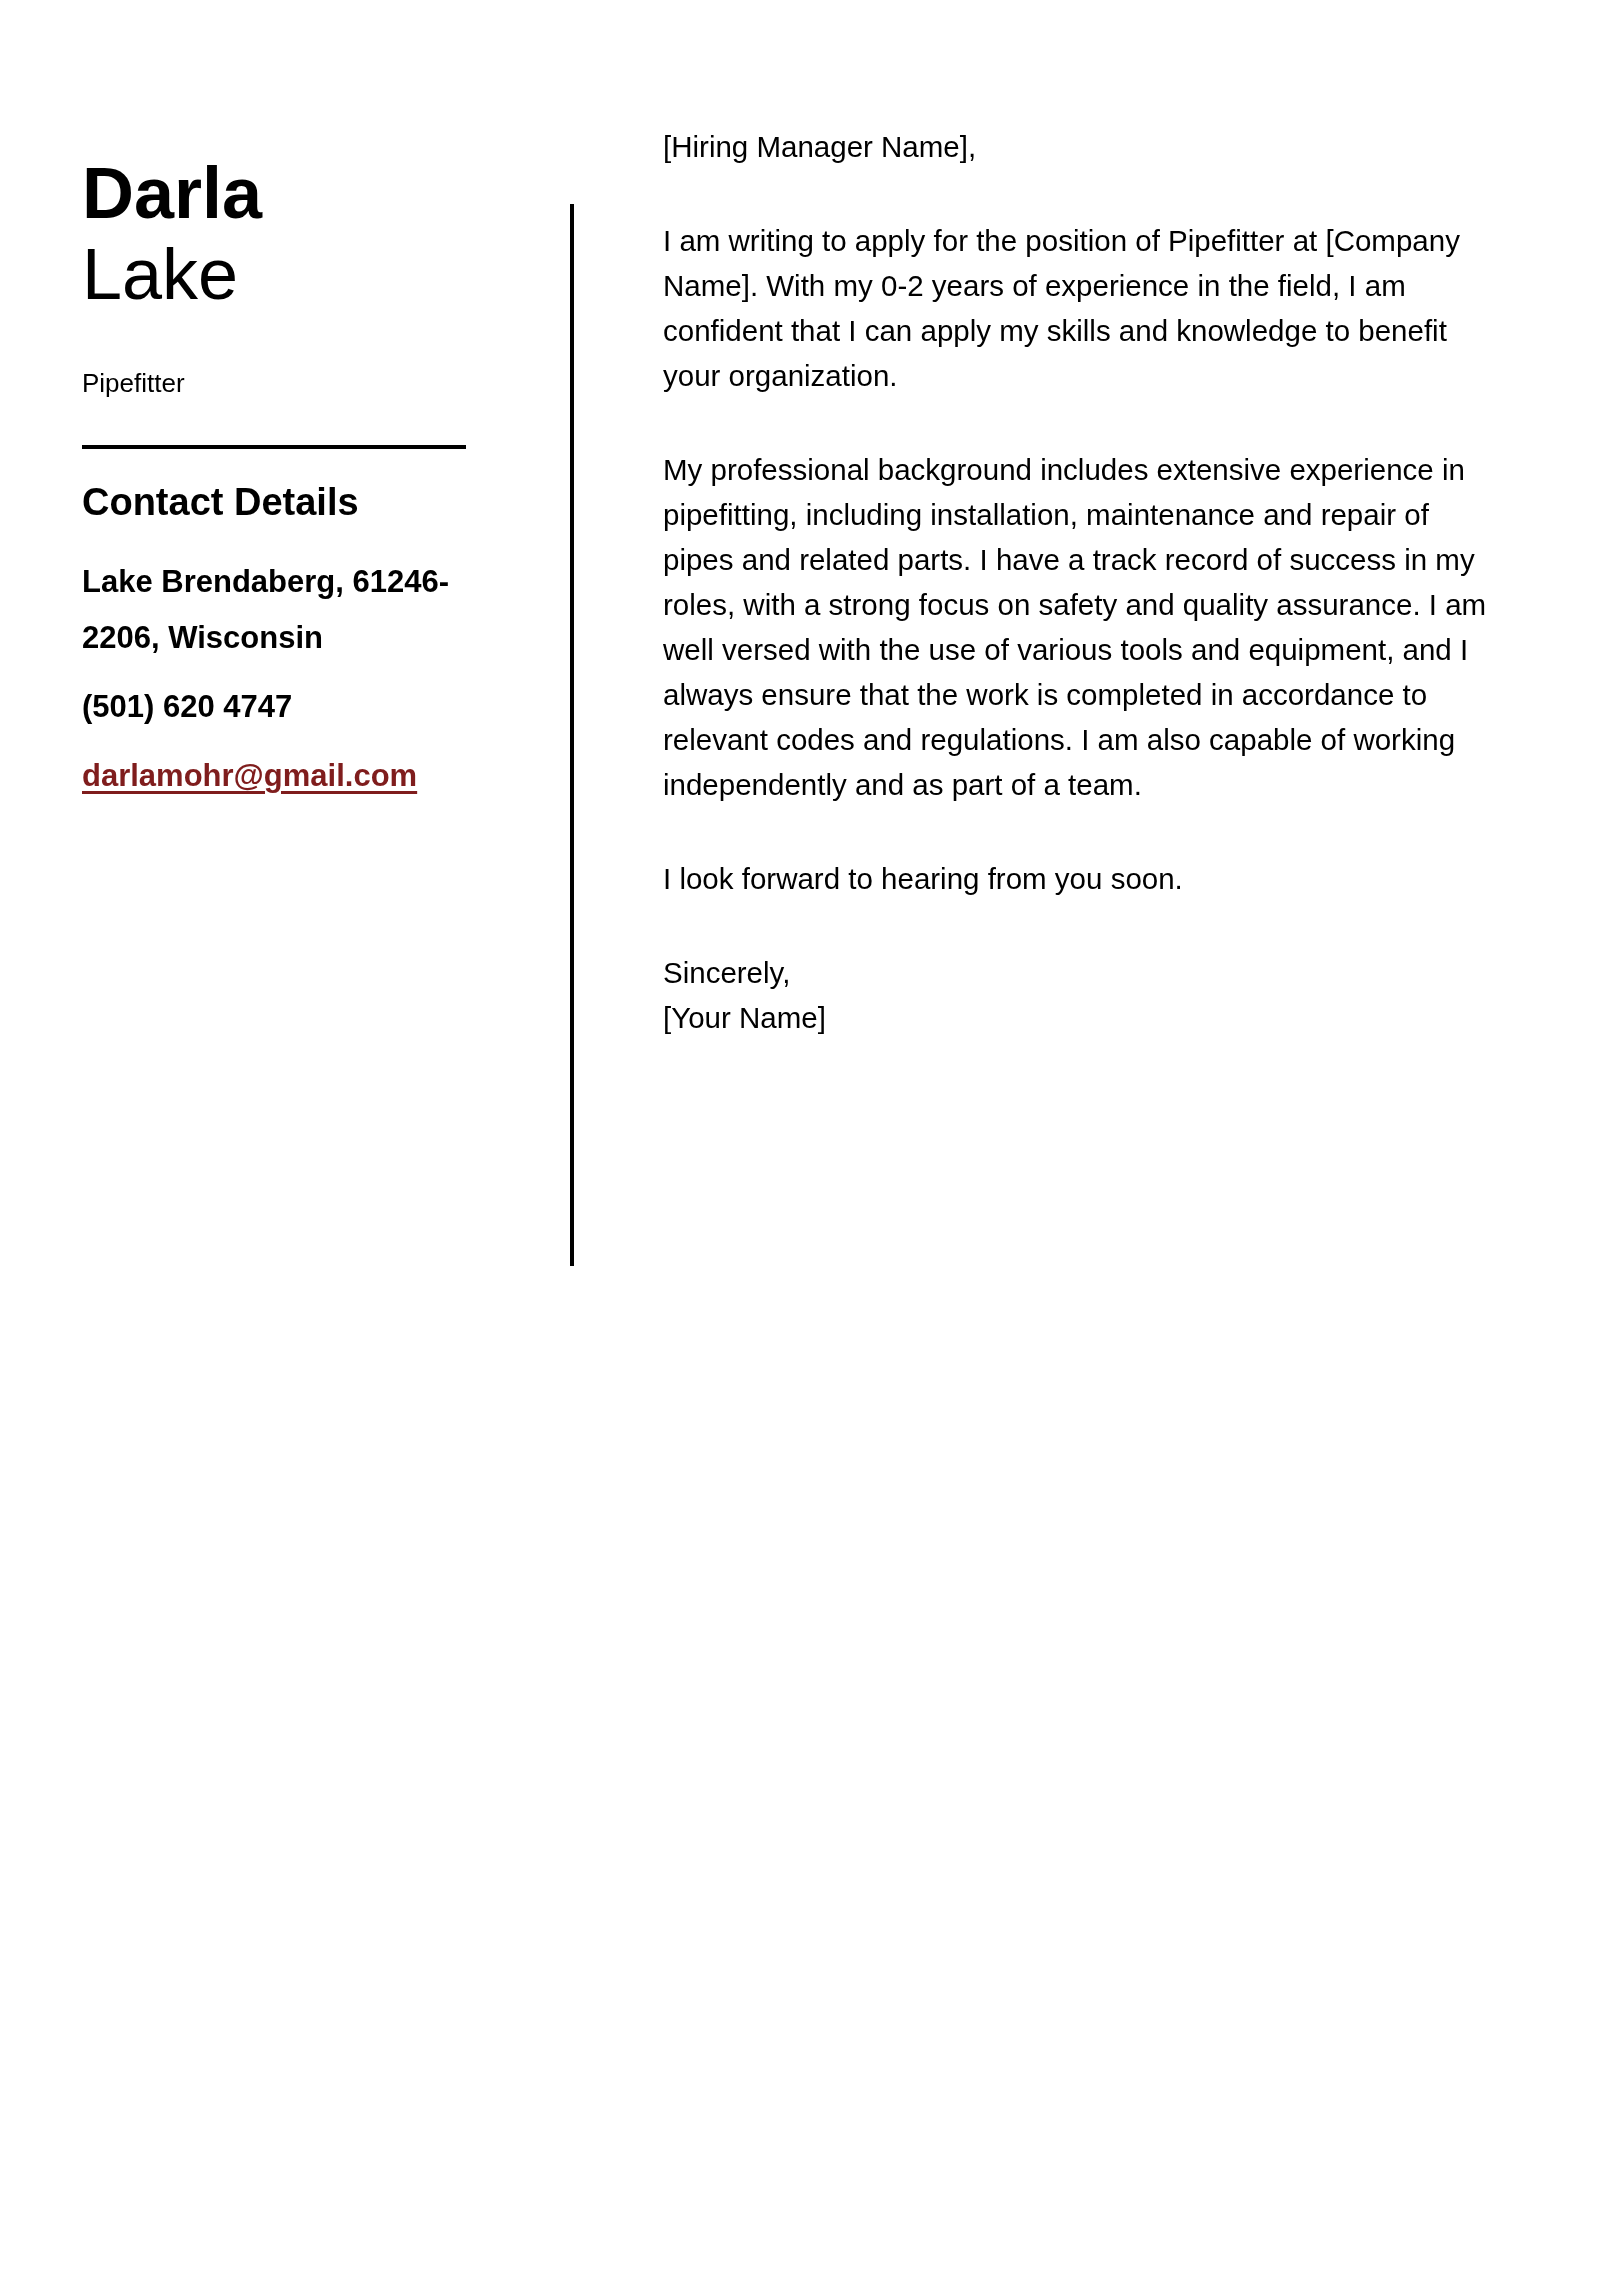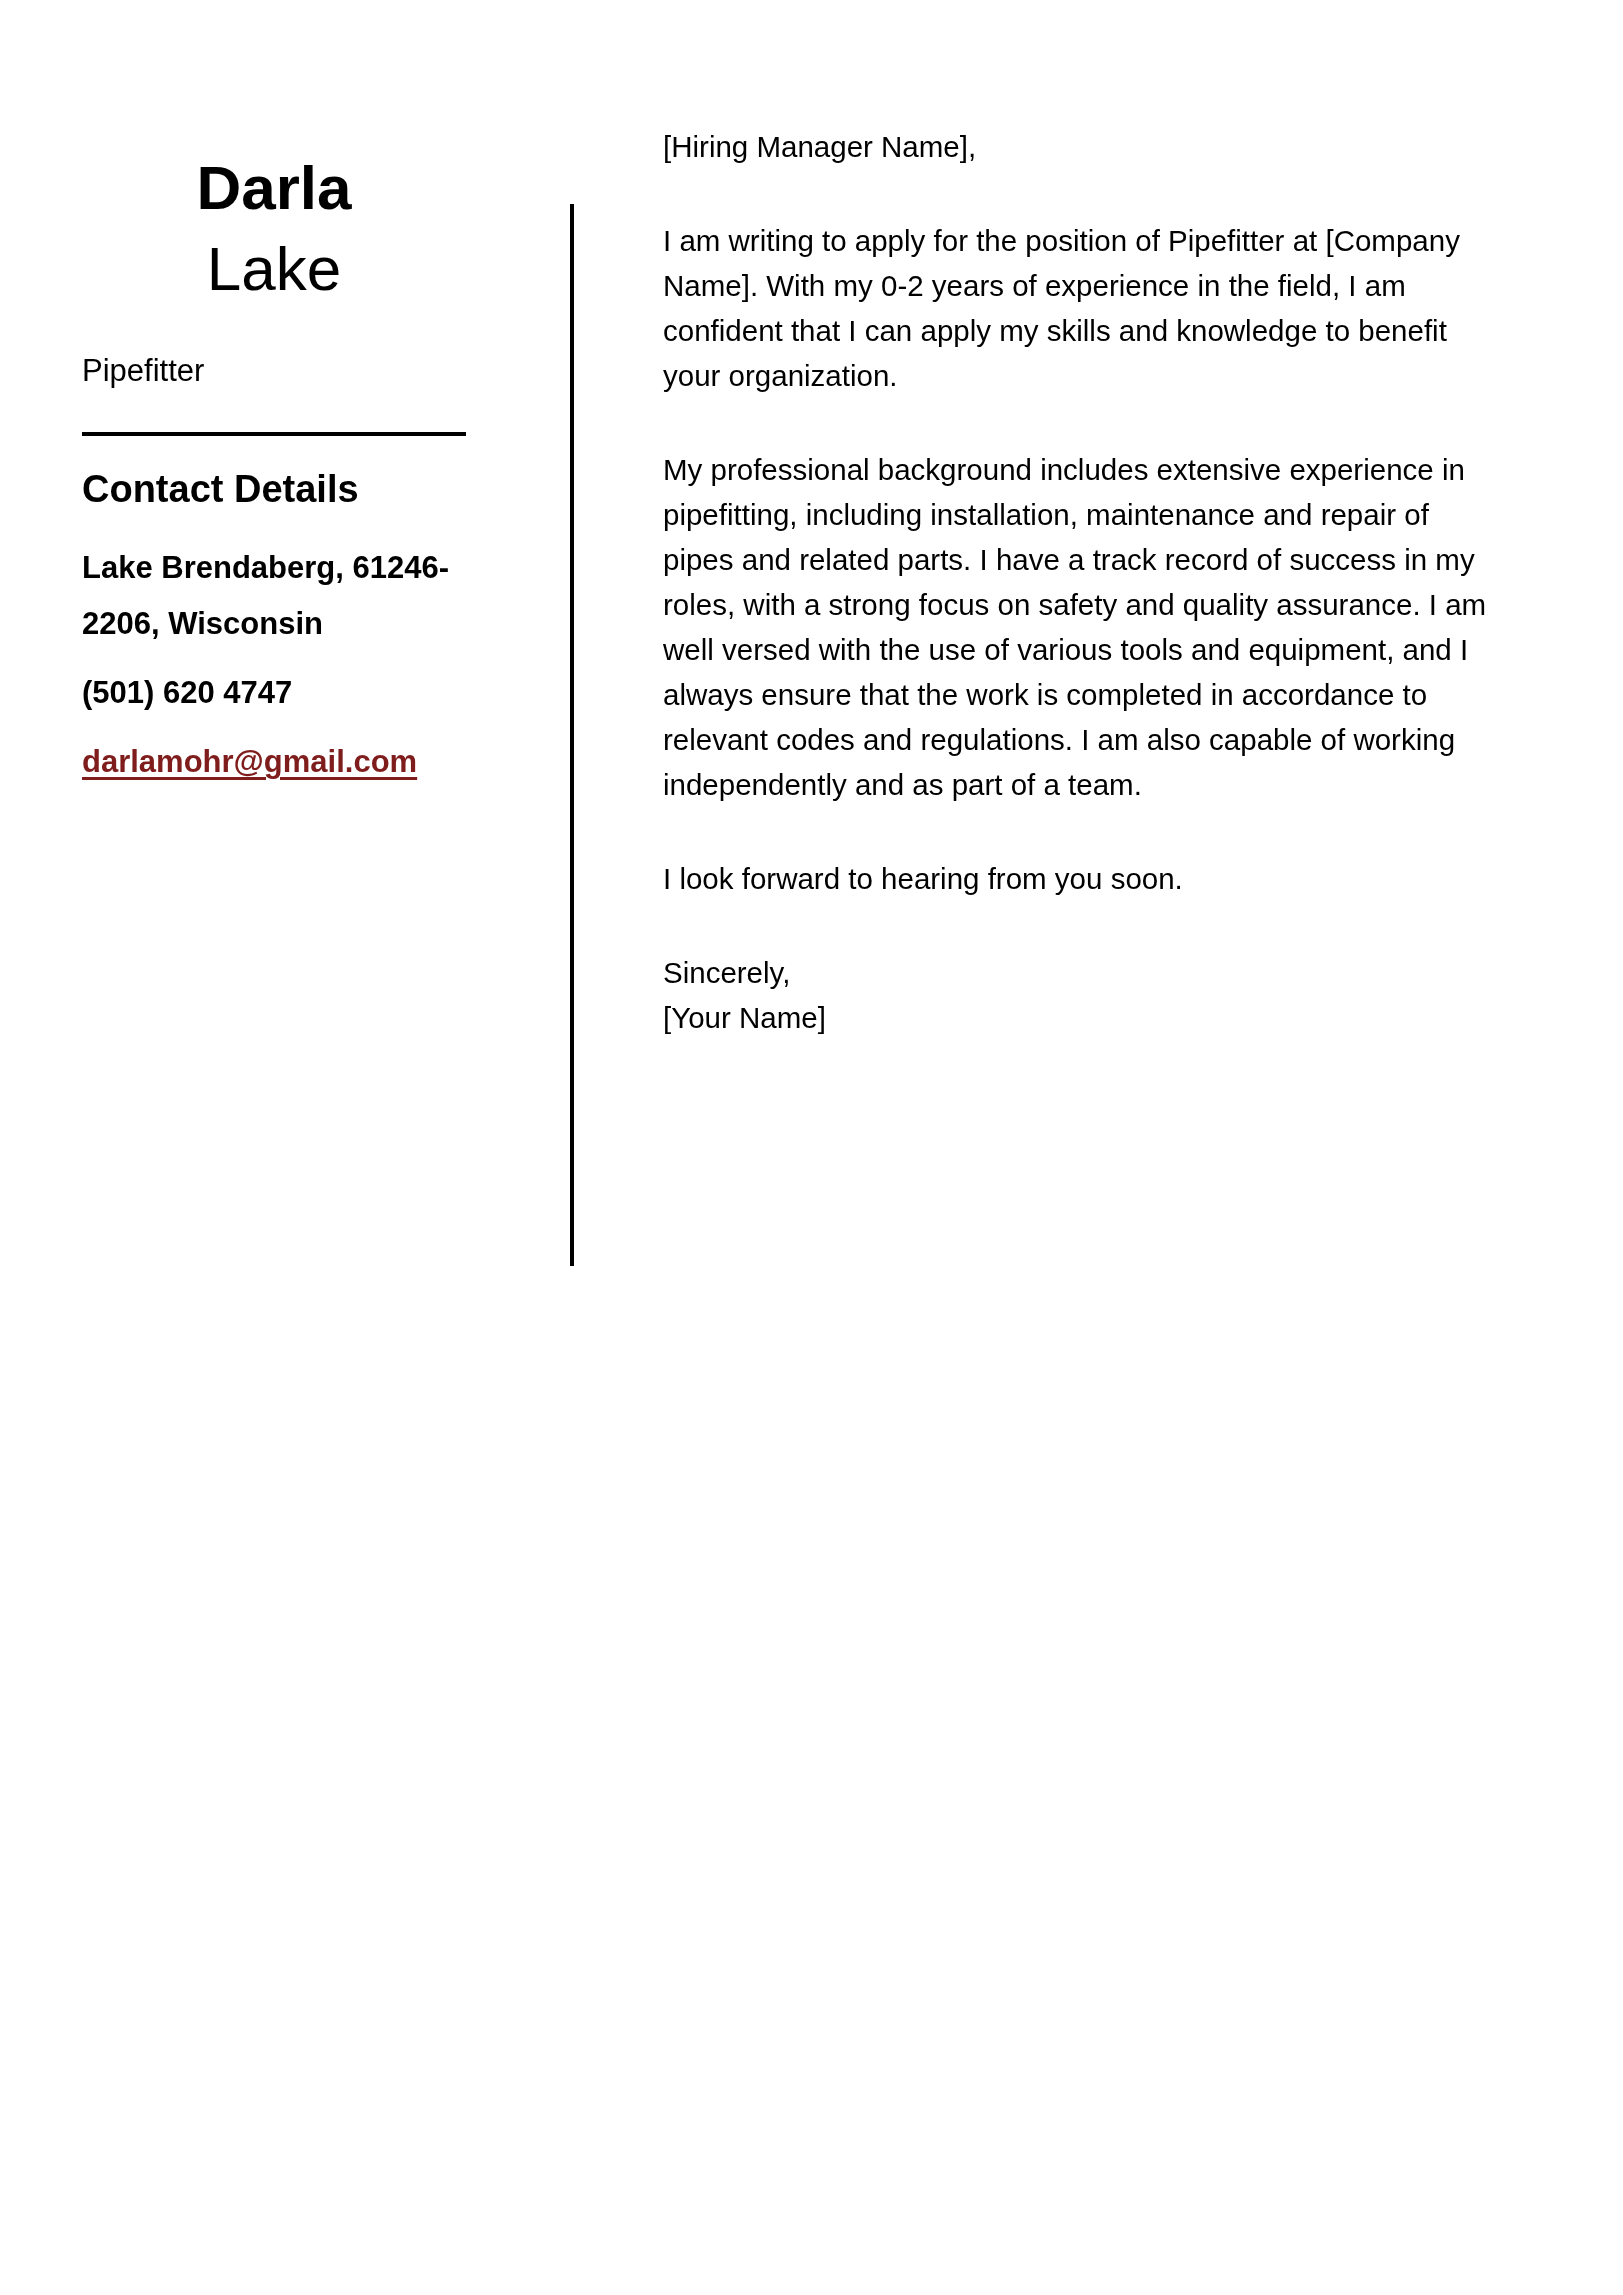--- a/index.html
+++ b/index.html
@@ -21,36 +21,35 @@
     background: #ffffff;
   }
   
   .sidebar {
     position: absolute;
     left: 82px;
     top: 105px;
     width: 384px;
   }
   .name {
-    font-size: 62px;
+    font-size: 72px;
     line-height: 81px;
     letter-spacing: 0px;
-    text-align: center;
   }
   .name-first {
     display: block;
     font-weight: 700;
   }
   .name-last {
     display: block;
     font-weight: 400;
   }
   .job-title {
     margin-top: 22px;
-    font-size: 31px;
+    font-size: 26px;
     line-height: 41px;
     font-weight: 400;
   }
   .sidebar-rule {
     margin-top: 41px;
     width: 100%;
     height: 3.9px;
     background: #000000;
   }
   .contact-heading {

